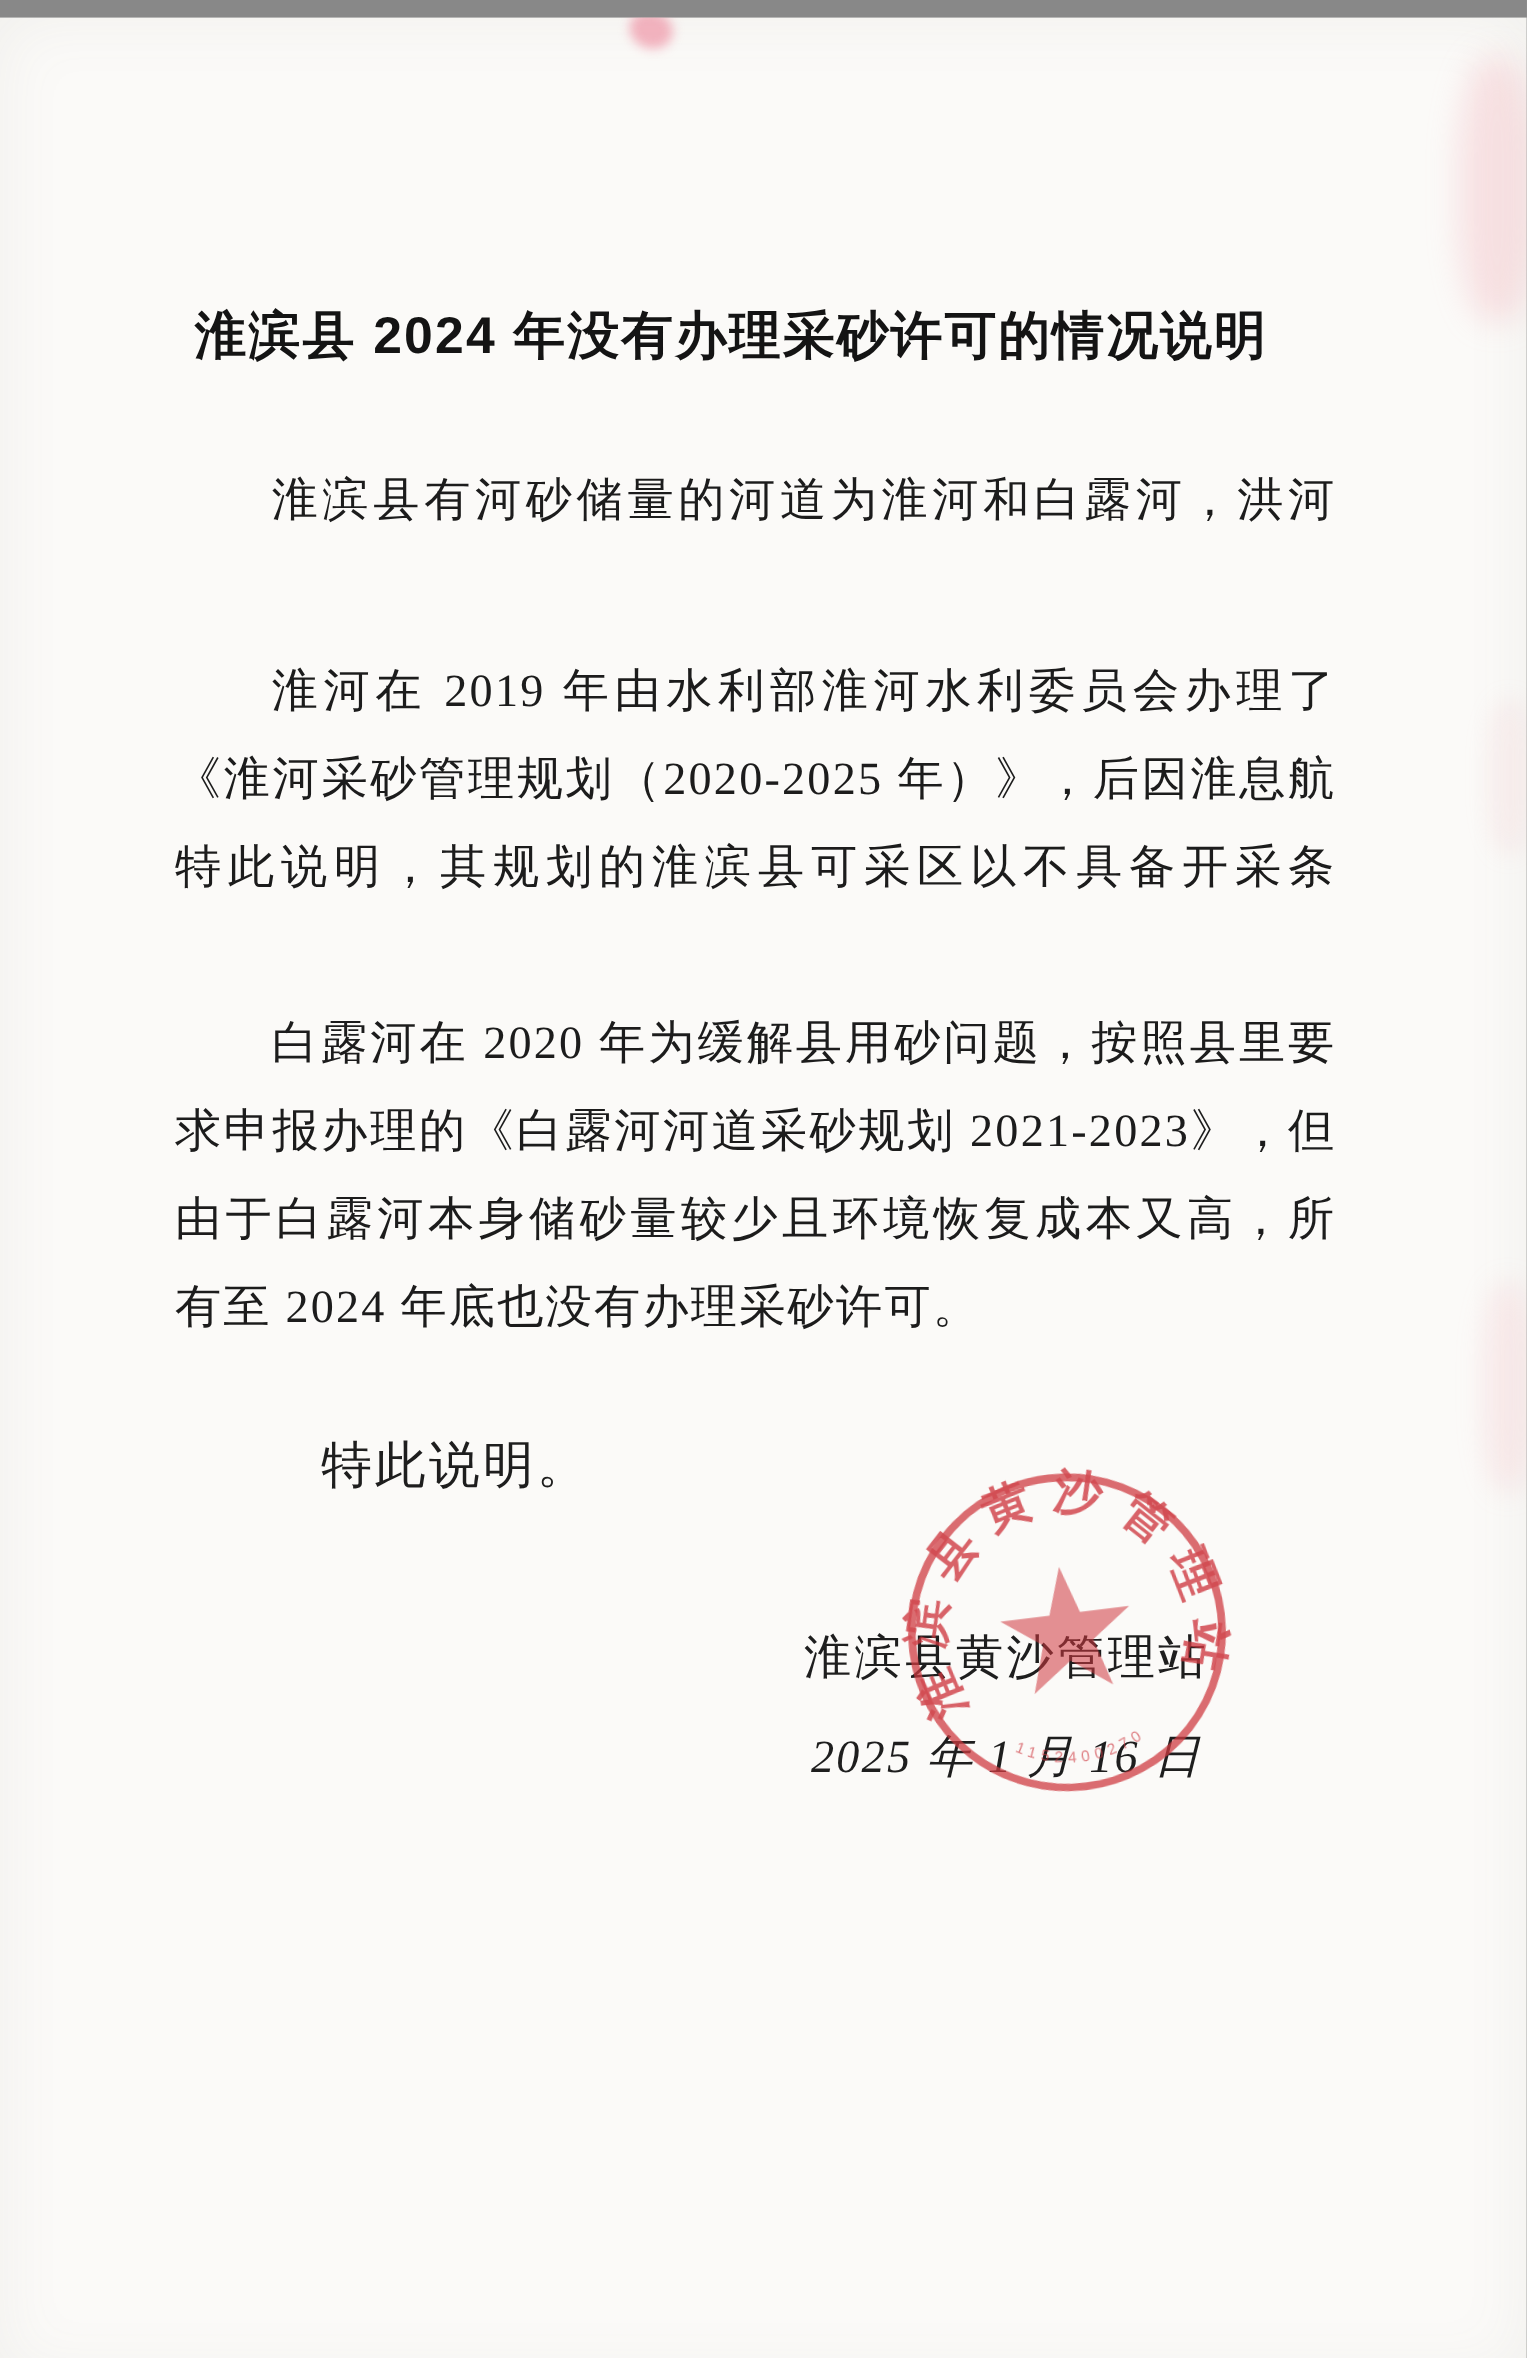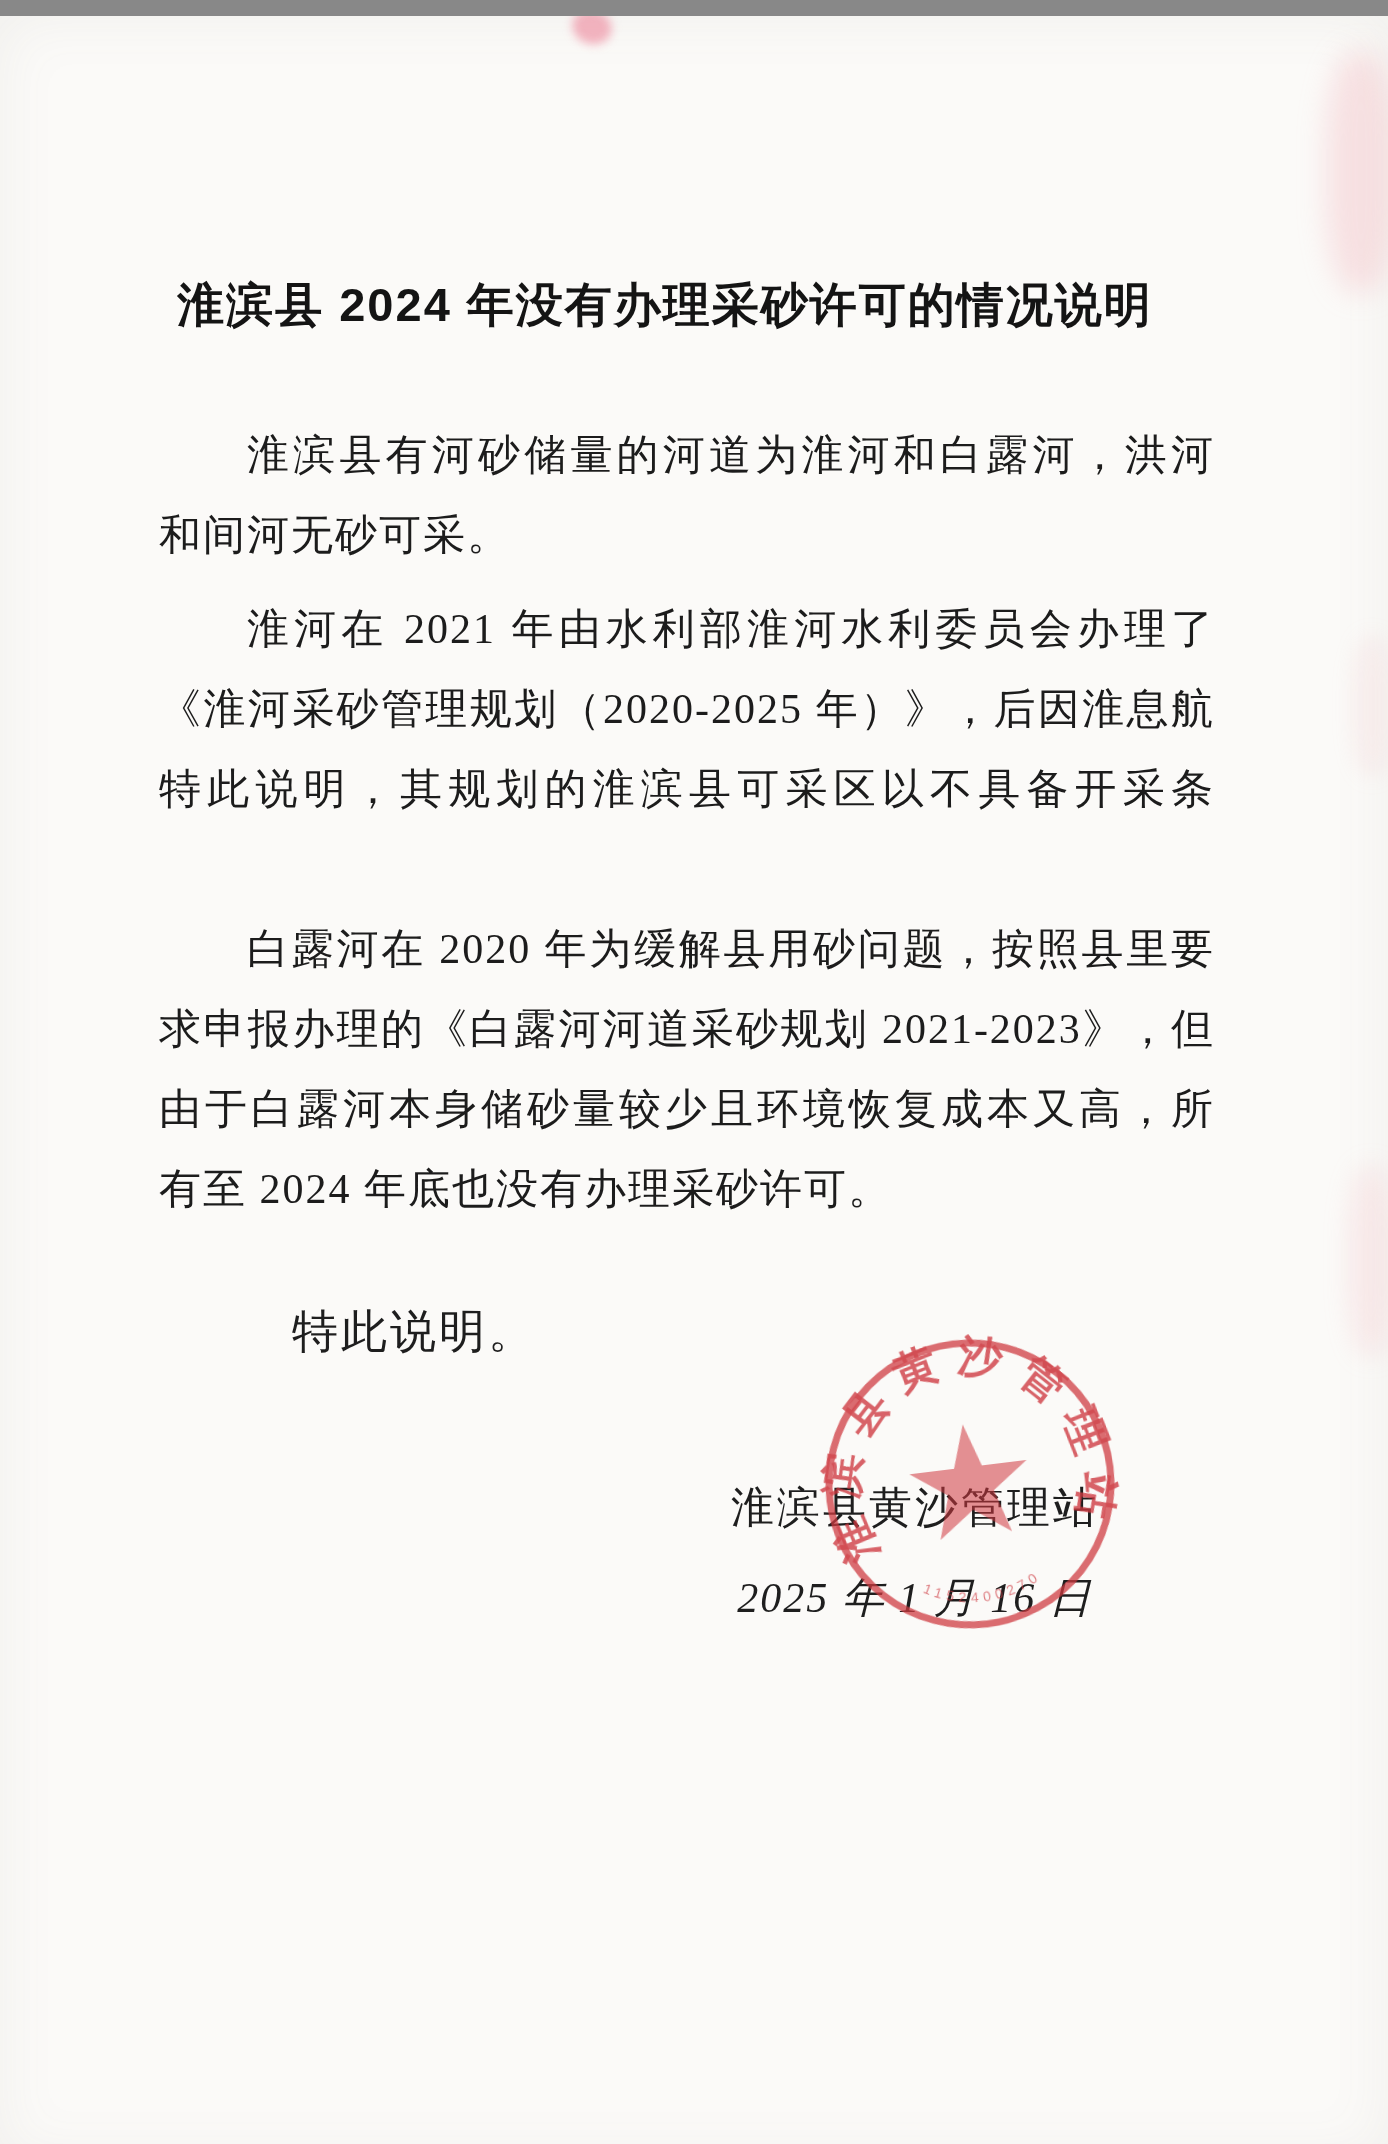--- a/index.html
+++ b/index.html
@@ -57,25 +57,24 @@
 
   <div class="smudge smudge-top"></div>
   <div class="smudge smudge-right-1"></div>
   <div class="smudge smudge-right-2"></div>
   <div class="smudge smudge-right-3"></div>
 
   <div class="title">淮滨县 2024 年没有办理采砂许可的情况说明</div>
 
   <div class="bodytext p1">
     <div class="line indent fill">淮滨县有河砂储量的河道为淮河和白露河，洪河</div>
-    <div class="line">和间河无砂可采。</div>
   </div>
 
   <div class="bodytext p2">
-    <div class="line indent fill">淮河在 2021 年由水利部淮河水利委员会办理了</div>
+    <div class="line indent fill">淮河在 2019 年由水利部淮河水利委员会办理了</div>
     <div class="line fill">《淮河采砂管理规划（2020-2025 年）》，后因淮息航</div>
     <div class="line fill">特此说明，其规划的淮滨县可采区以不具备开采条</div>
   </div>
 
   <div class="bodytext p3">
     <div class="line indent fill">白露河在 2020 年为缓解县用砂问题，按照县里要</div>
     <div class="line fill">求申报办理的《白露河河道采砂规划 2021-2023》，但</div>
     <div class="line fill">由于白露河本身储砂量较少且环境恢复成本又高，所</div>
     <div class="line">有至 2024 年底也没有办理采砂许可。</div>
   </div>

